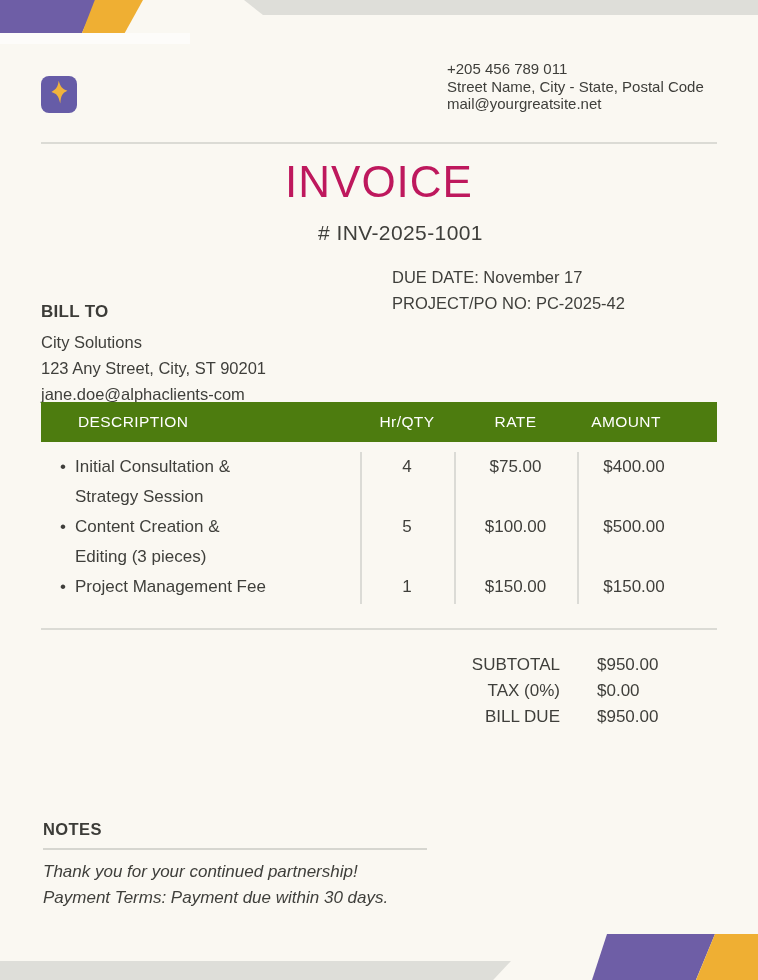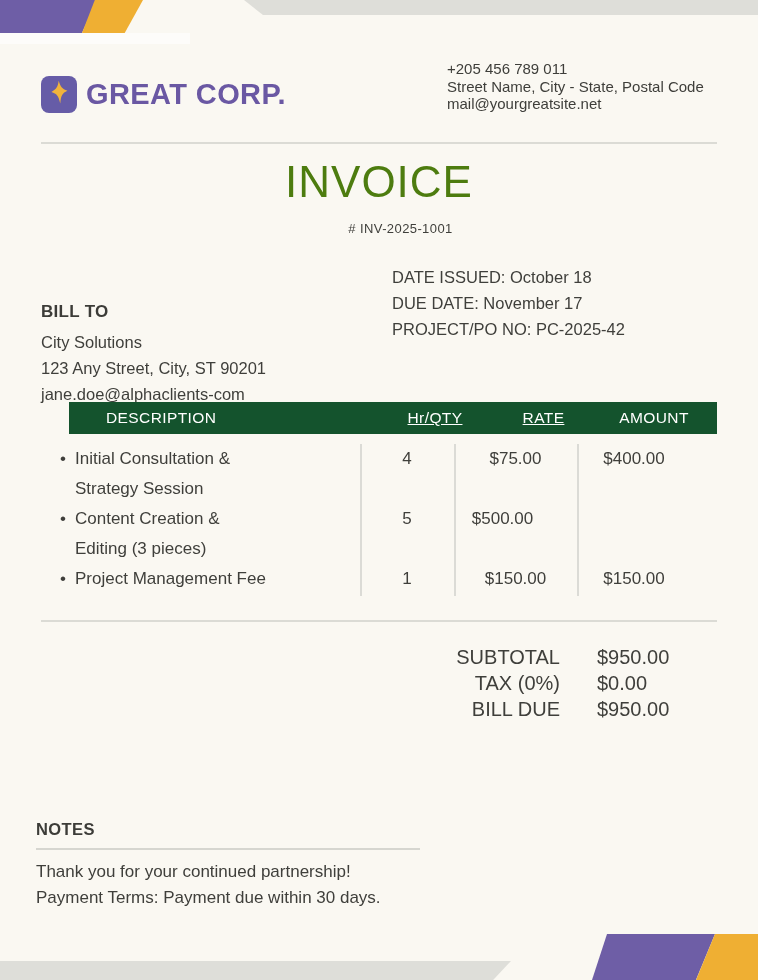--- a/index.html
+++ b/index.html
@@ -32,63 +32,63 @@
   
   .brand { position:absolute; left:41px; top:76px; display:flex; align-items:center; gap:9px; }
   .logo-badge { width:36px; height:37px; background:#665CA7; border-radius:8px;
     display:flex; align-items:center; justify-content:center; flex:0 0 auto; }
   .company-name { font-size:29px; font-weight:700; color:#6A58A3; letter-spacing:.4px; }
   .contact { position:absolute; left:447px; top:60px; font-size:15px; line-height:17.5px; color:#3E3E3A; }
   .rule-top { position:absolute; left:41px; right:41px; top:142px; height:2px; background:#DBDBD5; }
 
   
   .inv-title { position:absolute; left:0; right:0; top:157px; text-align:center;
-    font-size:44px; font-weight:500; letter-spacing:1px; color:#4d7c0f; }
+    font-size:44px; font-weight:500; letter-spacing:1px; color:#be185d; }
   .inv-number { position:absolute; left:0; right:0; top:221px; text-align:center;
-    font-size:13px; letter-spacing:.4px; color:#3F3F3B;margin-left:43px; }
+    font-size:21px; letter-spacing:.4px; color:#3F3F3B;margin-left:43px; }
 
   
   .billto { position:absolute; left:41px; top:262px;margin-top:40px; }
   .billto-label { font-size:17px; font-weight:700; color:#3C3C38; letter-spacing:.3px; margin-bottom:7px; }
   .billto-line { font-size:16.5px; line-height:26px; }
   .meta { position:absolute; left:392px; top:264px; font-size:16.5px; line-height:26px; }
 
   
   .main { position:absolute; left:41px; right:41px; top:402px; }
   .thead { display:grid; grid-template-columns:319px 94px 123px 140px;
-    background:#14532d; height:32px; align-items:center; color:#FFFFFF;
-    font-size:15.5px; letter-spacing:.4px;margin-left:28px; }
+    background:#4d7c0f; height:40px; align-items:center; color:#FFFFFF;
+    font-size:15.5px; letter-spacing:.4px; }
   .th-desc { padding-left:37px; }
-  .th-qty, .th-rate { text-align:center;text-decoration:underline; }
+  .th-qty, .th-rate { text-align:center; }
   .th-amount { text-align:center; padding-right:42px; }
 
   .tbody { position:relative; padding:10px 0 8px; }
   .vline { position:absolute; top:10px; bottom:6px; width:2px; background:#DBDBD6; }
   .vline-1 { left:319px; } .vline-2 { left:413px; } .vline-3 { left:536px; }
   .trow { display:grid; grid-template-columns:319px 94px 123px 140px;
     font-size:17px; line-height:30px; color:#3F3F3B; }
   .td-desc { position:relative; padding-left:34px; }
   .bullet { position:absolute; left:19px; }
   .desc-line2:empty { display:none; }
   .td-qty, .td-rate { text-align:center; }
   .td-amount { text-align:center; padding-right:26px; }
 
   .rule-mid { height:2px; background:#DBDBD5; margin-top:18px; }
 
   .totals { margin-top:22px; }
-  .total-row { display:flex; justify-content:flex-end; font-size:20px; line-height:26px;align-items:flex-end; }
+  .total-row { display:flex; justify-content:flex-end; font-size:17px; line-height:26px;align-items:flex-end; }
   .total-label { width:519px; text-align:right; }
   .total-value { width:120px; margin-left:37px; text-align:left; }
 
   
-  .notes { position:absolute; left:36px; top:820px; }
+  .notes { position:absolute; left:43px; top:820px; }
   .notes-label { font-size:16.5px; font-weight:700; color:#3C3C38; letter-spacing:.4px; }
   .notes-rule { width:384px; height:1.5px; background:#D6D6D0; margin-top:9px; }
   .notes-line { font-size:17px; line-height:26px; }
-  .notes-body { margin-top:9px; }
+  .notes-body { margin-top:9px;font-style:italic; }
 </style>
 </head>
 <body>
 
 <div class="page">
 
   <div class="shape tl-purple"></div>
   <div class="shape tl-gold"></div>
   <div class="shape tr-gray"></div>
   <div class="shape top-white-strip"></div>
@@ -97,21 +97,20 @@
   <div class="shape br-gold"></div>
 
   <div class="brand">
     <div class="logo-badge">
       <span>
         <svg width="27" height="27" viewBox="0 0 32 32">
           <path d="M16 2 C17.6 9.2 19.2 11.6 25.5 14.6 C19.2 17 17.6 19.4 16 29 C14.4 19.4 12.8 17 6.5 14.6 C12.8 11.6 14.4 9.2 16 2 Z" fill="#F1B33C" transform="rotate(-4 16 16)"></path>
         </svg>
       </span>
     </div>
-    <div class="company-name">GREAT CORP.</div>
   </div>
 
   <div class="contact">
     <div>+205 456 789 011</div>
     <div>Street Name, City - State, Postal Code</div>
     <div>mail@yourgreatsite.net</div>
   </div>
 
   <div class="rule-top"></div>
 
@@ -119,21 +118,20 @@
   <div class="inv-number"># INV-2025-1001</div>
 
   <div class="billto">
     <div class="billto-label">BILL TO</div>
     <div class="billto-line">City Solutions</div>
     <div class="billto-line">123 Any Street, City, ST 90201</div>
     <div class="billto-line">jane.doe@alphaclients-com</div>
   </div>
 
   <div class="meta">
-    <div>DATE ISSUED: October 18</div>
     <div>DUE DATE: November 17</div>
     <div>PROJECT/PO NO: PC-2025-42</div>
   </div>
 
   <div class="main">
     <div class="thead">
       <div class="th-desc">DESCRIPTION</div>
       <div class="th-qty">Hr/QTY</div>
       <div class="th-rate">RATE</div>
       <div class="th-amount">AMOUNT</div>
@@ -153,20 +151,21 @@
         <div class="td-rate">$75.00</div>
         <div class="td-amount">$400.00</div>
       </div>
 
       <div class="trow">
         <div class="td-desc">
           <div><span class="bullet">•</span><span>Content Creation &amp;</span></div>
           <div class="desc-line2">Editing (3 pieces)</div>
         </div>
         <div class="td-qty">5</div>
+        <div class="td-rate">$100.00</div>
         <div class="td-amount">$500.00</div>
       </div>
 
       <div class="trow">
         <div class="td-desc">
           <div><span class="bullet">•</span><span>Project Management Fee</span></div>
 
         </div>
         <div class="td-qty">1</div>
         <div class="td-rate">$150.00</div>

